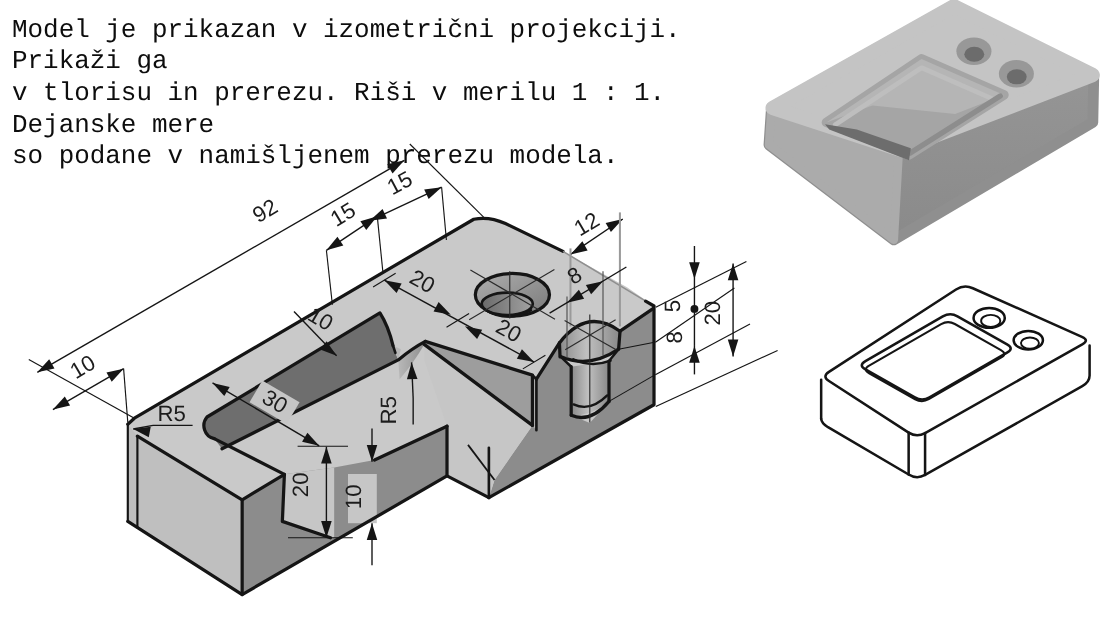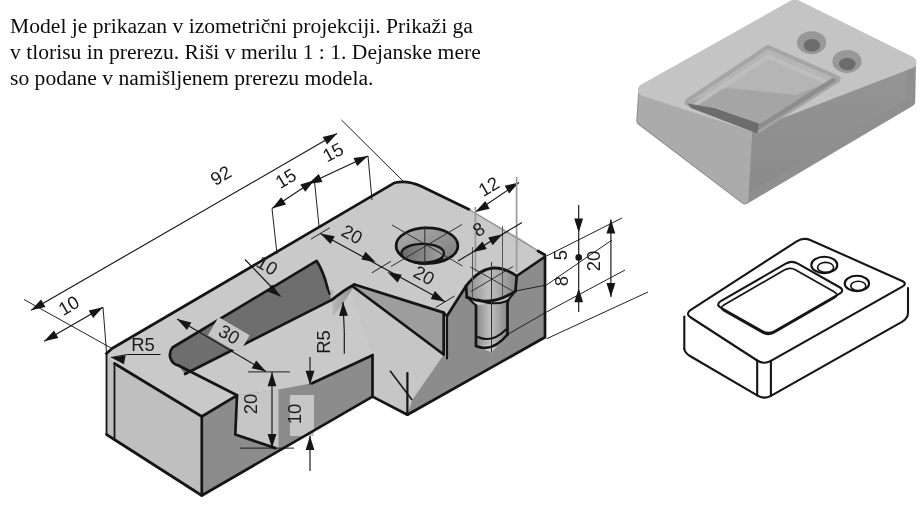--- a/index.html
+++ b/index.html
@@ -1,12 +1,12 @@
 <!DOCTYPE html>
-<html><head><meta charset="utf-8"><style>html,body{margin:0;padding:0;background:#fff;width:922px;height:516px;overflow:hidden}.txt{position:absolute;left:10px;top:13px;width:560px;font-family:Liberation Serif, serif;font-size:21.6px;line-height:26.2px;color:#0d0d0d}svg{position:absolute;left:0;top:0}</style></head><body>
+<html><head><meta charset="utf-8"><style>html,body{margin:0;padding:0;background:#fff;width:922px;height:516px;overflow:hidden}.txt{position:absolute;left:10px;top:13px;width:560px;font-family:Liberation Mono, monospace;font-size:21.6px;line-height:26.2px;color:#0d0d0d}svg{position:absolute;left:0;top:0}</style></head><body>
 <div class="txt">Model je prikazan v izometrični projekciji. Prikaži ga<br>v tlorisu in prerezu. Riši v merilu 1 : 1. Dejanske mere<br>so podane v namišljenem prerezu modela.</div>
 <svg width="922" height="516" viewBox="0 0 922 516">
     <path d="M106.5,353.5 L112.0,348.5 L394.8,182.7 Q407.5,180.0 421.2,186.3 L469.2,209.5 L522.5,239.4 L545.0,255.0 L545.0,337.3 L407.4,414.7 L372.5,396.6 L201.8,495.5 L106.5,434.5 Z" fill="#c9c9c9"></path>
 <polygon points="106.5,353.5 114.5,363.5 114.5,439.5 106.5,434.5" fill="#bfbfbf"></polygon>
 <polygon points="114.5,363.5 201.8,416.5 201.8,495.5 114.5,439.5" fill="#bfbfbf"></polygon>
 <polygon points="201.8,416.5 237.0,395.3 278.5,389.5 312.1,383.3 372.5,355.2 372.5,396.6 201.8,495.5" fill="#8c8c8c"></polygon>
 <polygon points="237.0,395.3 278.5,389.5 278.5,448.0 275.4,448.1 235.3,434.5" fill="#c6c6c6"></polygon>
 <rect x="290" y="395" width="24" height="41" fill="#c6c6c6"></rect>
 <path d="M178.5,365.5 A10.5,11 0 0 1 172.5,347.5 L316.6,260.8 Q323.5,271.5 327.5,288.0 L329.5,294.0 L331.9,299.9 L185.0,374.0 Z" fill="#6e6e6e"></path>
 <polygon points="327.5,288.0 334.0,291.0 331.9,299.9 329.5,294.0" fill="#b6b6b6"></polygon>

